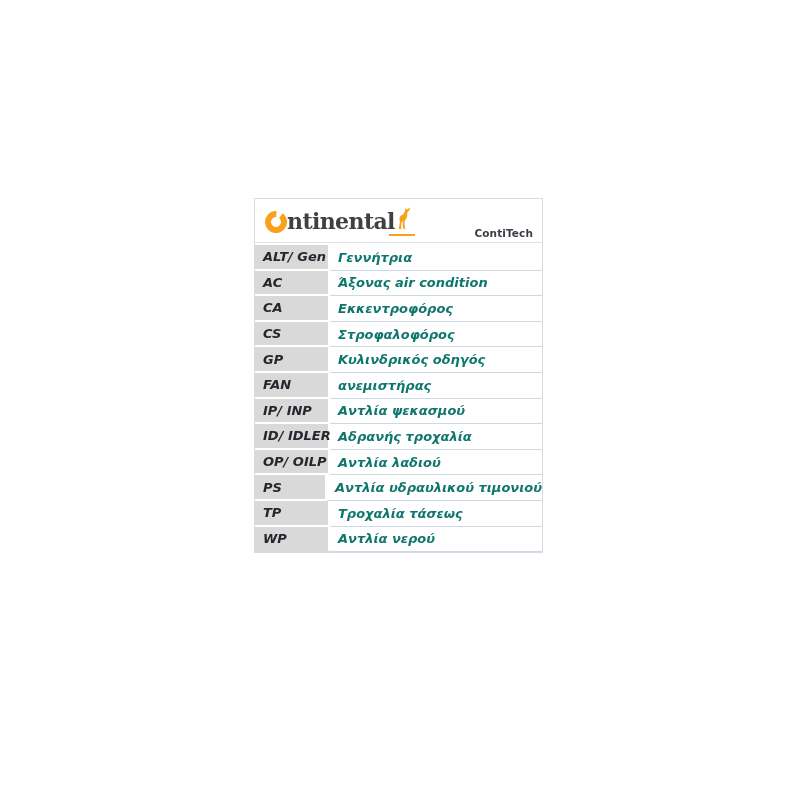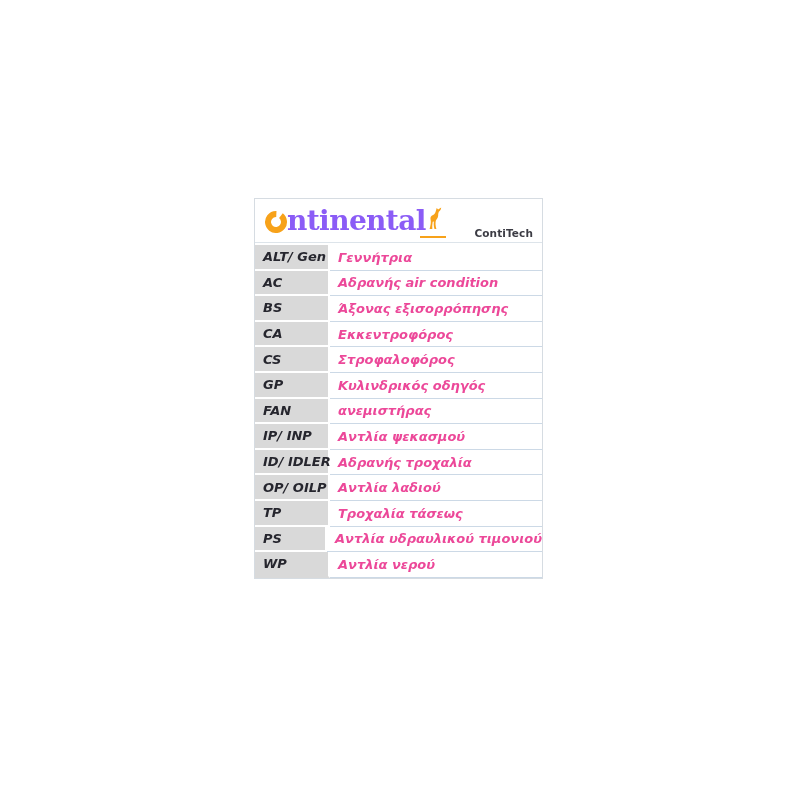--- a/index.html
+++ b/index.html
@@ -15,22 +15,22 @@
   .card-header{
     height:43px;display:flex;align-items:center;justify-content:space-between;
     padding:0 9px;border-bottom:1px solid #dde4ea;background:#ffffff;
   }
   .logo{
     display:flex;align-items:center;position:relative;color:#f7a21a;
   }
   .logo .ring{display:block;}
   .logo .word{
     font-family:"DejaVu Serif","Liberation Serif",serif;
-    font-weight:bold;font-size:28px;letter-spacing:-0.6px;
-    color:#8b5cf6;line-height:1;margin-left:-1px;
+    font-weight:bold;font-size:22px;letter-spacing:-0.6px;
+    color:#404040;line-height:1;margin-left:-1px;
   }
   .logo .horse{display:block;margin-left:1px;margin-top:-6px;}
   .logo .underline{
     position:absolute;right:-2px;bottom:-3px;width:26px;height:2px;
     background:#f7a21a;
   }
   .division{
     font-size:10.5px;font-weight:bold;color:#3c3c44;letter-spacing:0.1px;
     margin-top:24px;
   }
@@ -39,21 +39,21 @@
   .abbr-cell{
     width:75px;box-sizing:border-box;background:#d9d9d9;
     border-bottom:2px solid #ffffff;border-right:2px solid #ffffff;
     display:flex;align-items:center;padding-left:8px;
     font-size:13px;font-weight:bold;color:#26262e;white-space:nowrap;
   }
   .desc-cell{
     flex:1;box-sizing:border-box;background:#ffffff;
     border-bottom:1px solid #ccd9e6;
     display:flex;align-items:center;padding-left:8px;
-    font-size:13px;font-weight:bold;color:#ec4899;white-space:nowrap;
+    font-size:13px;font-weight:bold;color:#0f766e;white-space:nowrap;
   }
   .row:last-child .abbr-cell{border-bottom:2px solid #d9d9d9;}
 </style>
 </head>
 <body>
 
 <div class="card">
   <div class="card-header">
     <div class="logo">
       <svg class="ring" width="24" height="24" viewBox="0 0 24 24">
@@ -72,28 +72,24 @@
   </div>
 
   <div class="rows">
   <div class="row">
     <div class="abbr-cell">ALT/ Gen</div>
     <div class="desc-cell">Γεννήτρια</div>
   </div>
 
   <div class="row">
     <div class="abbr-cell">AC</div>
-    <div class="desc-cell">Αδρανής air condition</div>
+    <div class="desc-cell">Άξονας air condition</div>
   </div>
 
 
-  <div class="row">
-    <div class="abbr-cell">BS</div>
-    <div class="desc-cell">Άξονας εξισορρόπησης</div>
-  </div>
 
   <div class="row">
     <div class="abbr-cell">CA</div>
     <div class="desc-cell">Εκκεντροφόρος</div>
   </div>
 
   <div class="row">
     <div class="abbr-cell">CS</div>
     <div class="desc-cell">Στροφαλοφόρος</div>
   </div>
@@ -117,27 +113,27 @@
     <div class="abbr-cell">ID/ IDLER</div>
     <div class="desc-cell">Αδρανής τροχαλία</div>
   </div>
 
   <div class="row">
     <div class="abbr-cell">OP/ OILP</div>
     <div class="desc-cell">Αντλία λαδιού</div>
   </div>
 
   <div class="row">
-    <div class="abbr-cell">TP</div>
-    <div class="desc-cell">Τροχαλία τάσεως</div>
+    <div class="abbr-cell">PS</div>
+    <div class="desc-cell">Αντλία υδραυλικού τιμονιού</div>
   </div>
 
   <div class="row">
-    <div class="abbr-cell">PS</div>
-    <div class="desc-cell">Αντλία υδραυλικού τιμονιού</div>
+    <div class="abbr-cell">TP</div>
+    <div class="desc-cell">Τροχαλία τάσεως</div>
   </div>
 
   <div class="row">
     <div class="abbr-cell">WP</div>
     <div class="desc-cell">Αντλία νερού</div>
   </div>
 </div>
 </div>
 
 </body></html>

